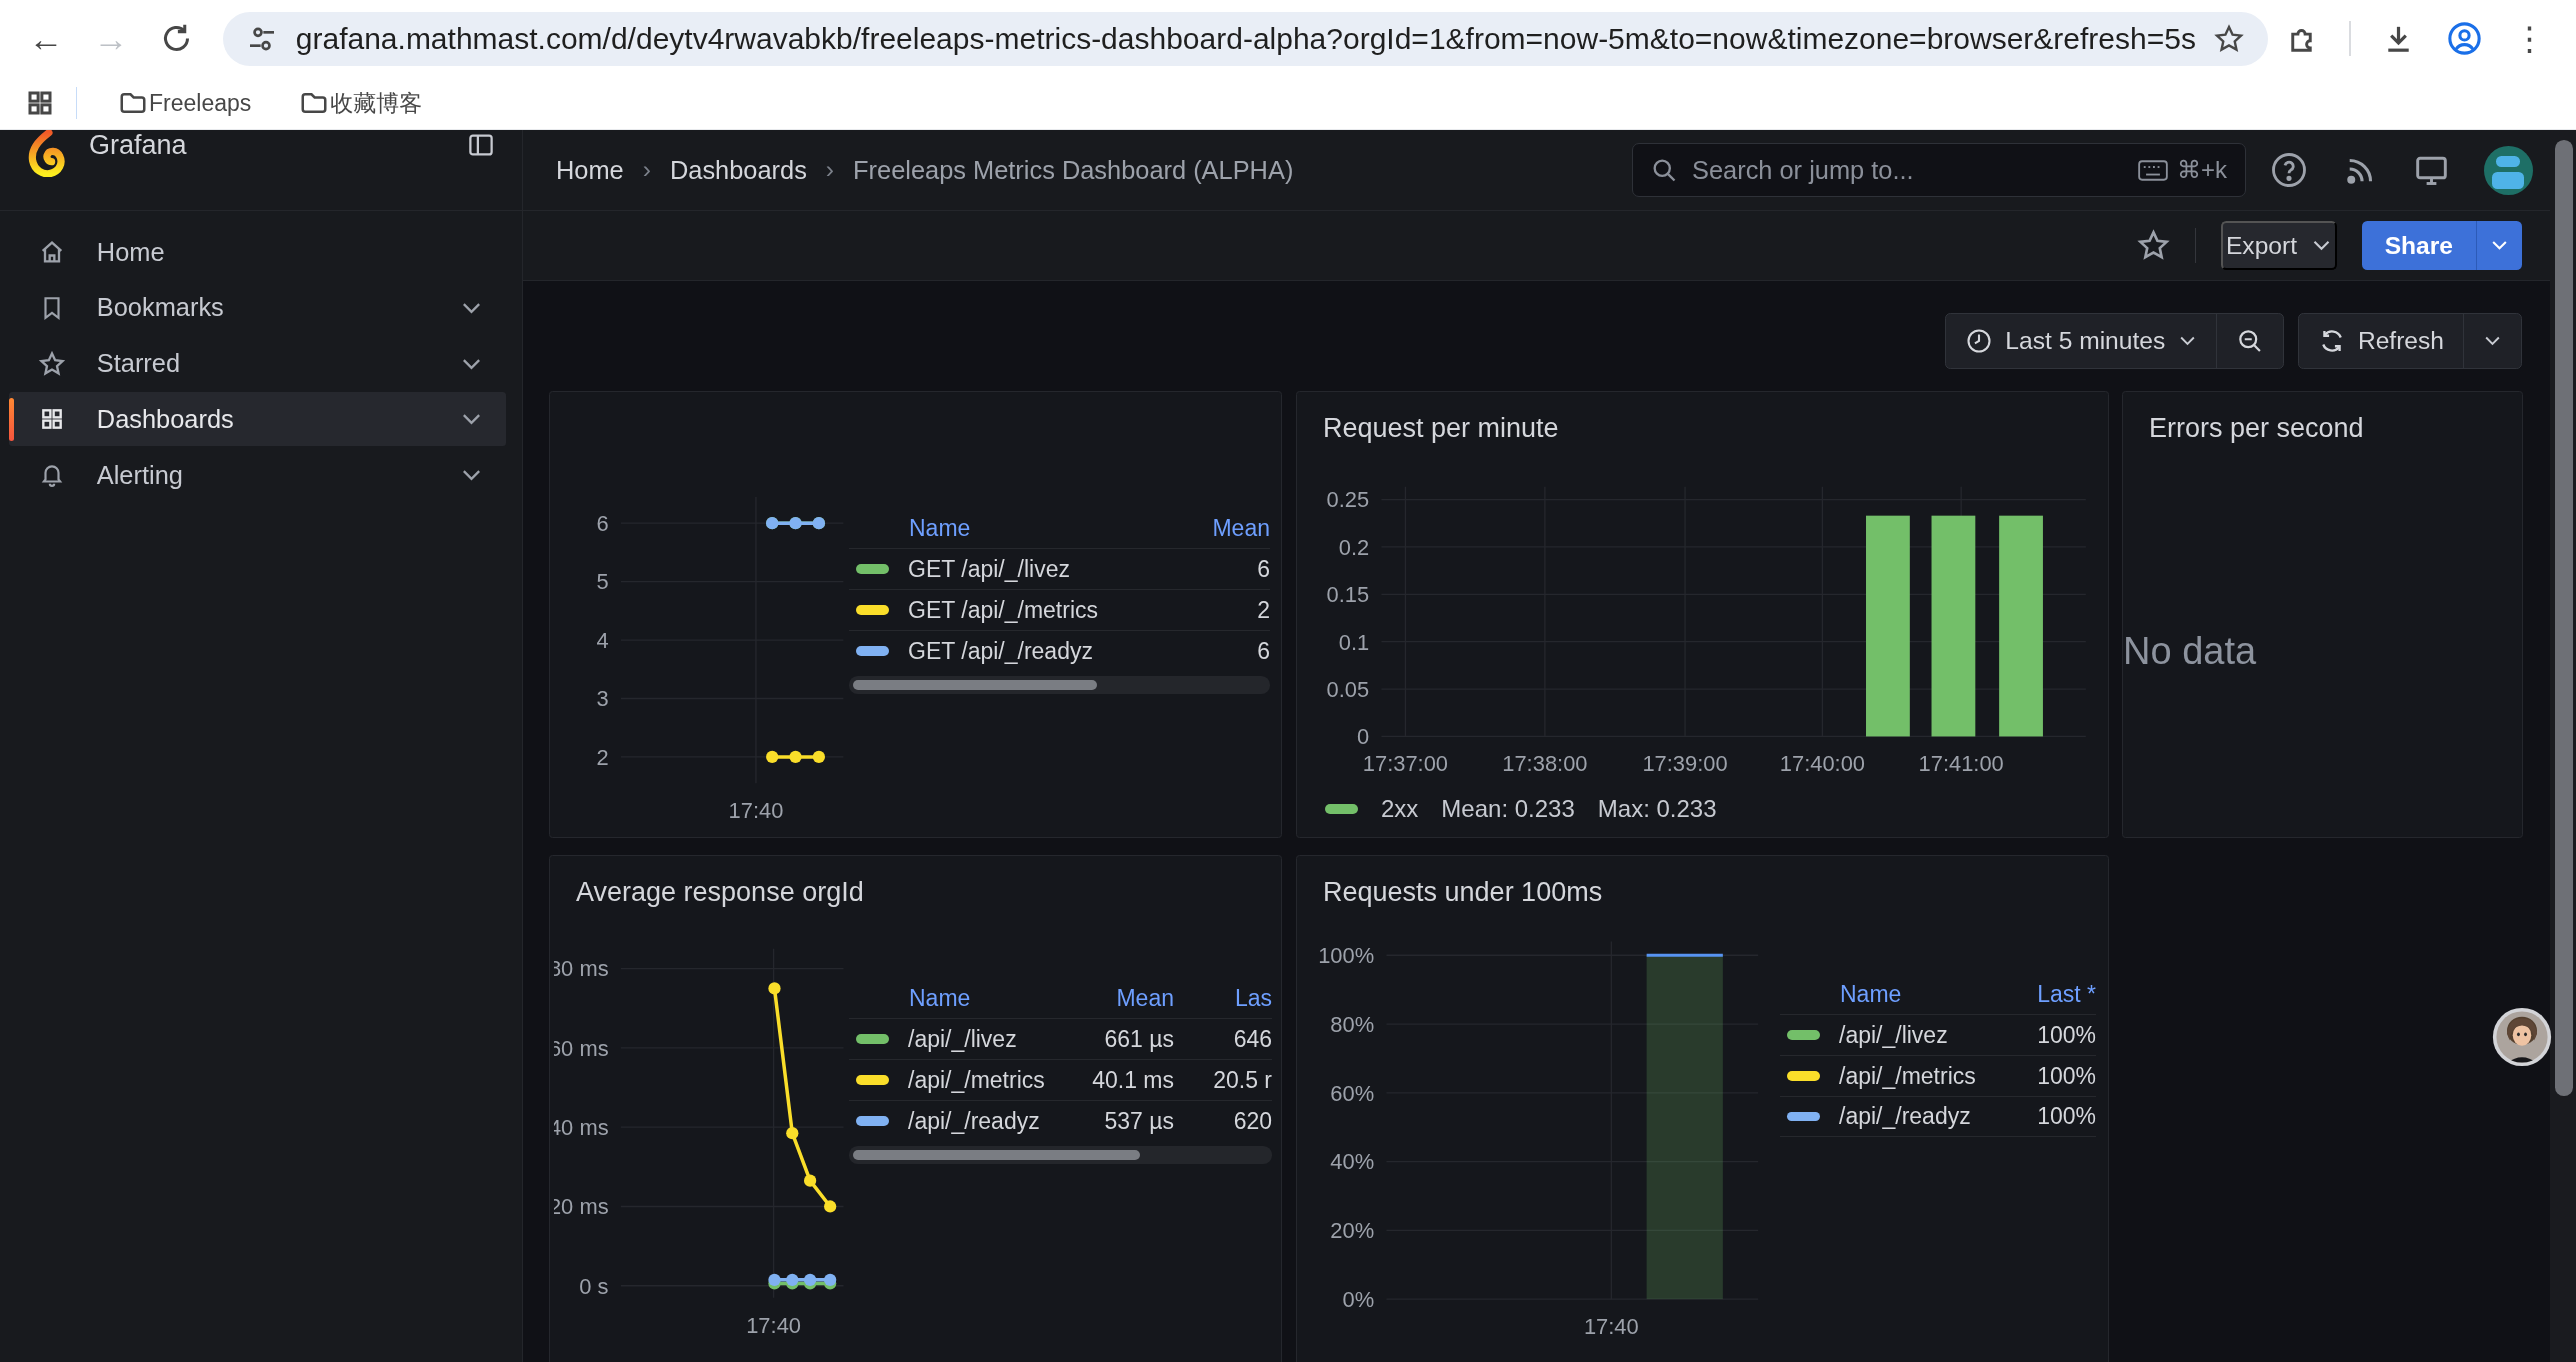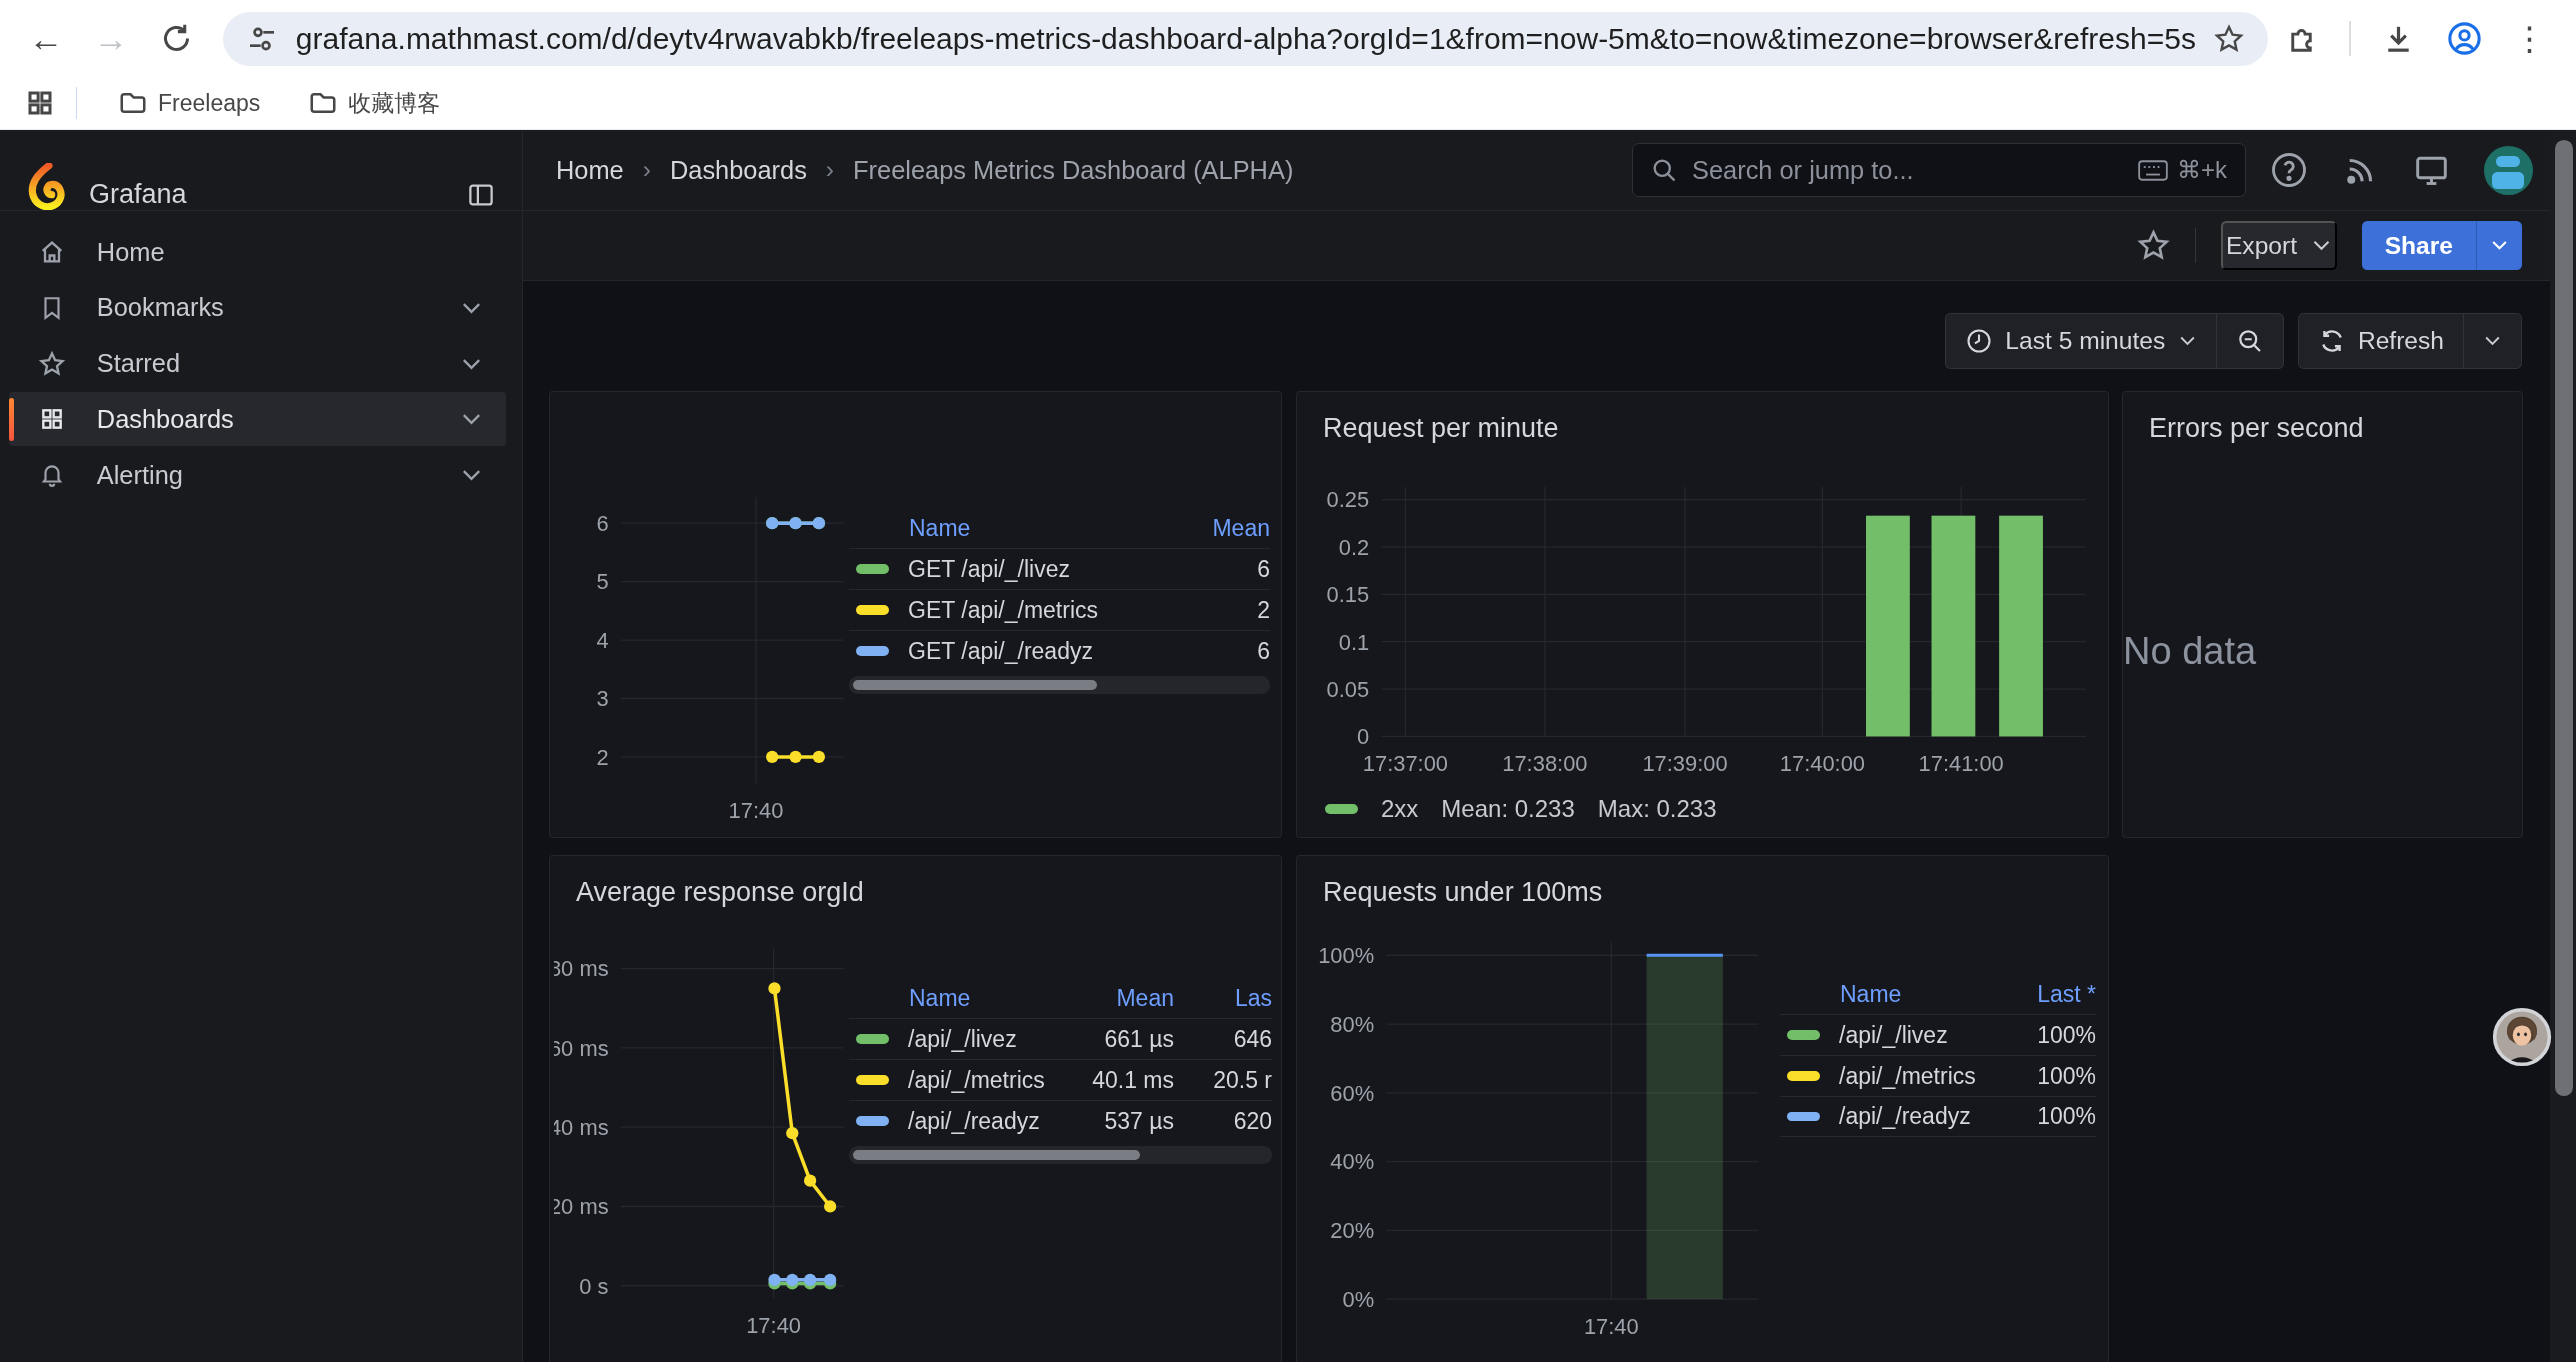--- a/index.html
+++ b/index.html
@@ -19,29 +19,29 @@
   .url-text { font-size:30px; color:#1f1f1f; white-space:nowrap; overflow:hidden; flex:1; }
   .omni-star { flex:none; margin-left:14px; }
   .chrome-icons { display:flex; align-items:center; flex:none; gap:30px; padding-right:7px; }
   .vdiv-light { width:1.8px; height:35px; background:#dadce0; }
   .dots { font-size:33px; color:#474747; line-height:1; }
 
   
   .bookmarks-bar { position:absolute; left:0; top:77px; width:2576px; height:53px;
     background:#ffffff; border-bottom:0.9px solid #e8eaed; display:flex; align-items:center; padding:0 24.6px; }
   .bm-divider { width:1.8px; height:32px; background:#c7dcf8; margin:0 24.6px 0 21px; }
-  .bm-chip { display:flex; align-items:center; gap:10px; padding:5.3px 16px; border-radius:19px; margin-right:16px; }
+  .bm-chip { display:flex; align-items:center; gap:1px; padding:5.3px 16px; border-radius:19px; margin-right:16px; }
   .bm-label { font-size:23px; color:#474747; }
 
   
   .app { position:absolute; left:0; top:130px; width:2576px; height:1233px; display:flex; }
 
   
   .sidebar { width:523px; flex:none; background:#181A1E; border-right:0.9px solid #24262B; }
-  .side-header { height:81px; display:flex; align-items:flex-end; padding:0 26px; border-bottom:0.9px solid #24262B; }
+  .side-header { height:81px; display:flex; align-items:flex-start; padding:0 26px; border-bottom:0.9px solid #24262B; }
   .brand { font-size:27px; color:#D5D7DC; margin-left:19px; flex:1; }
   .side-menu { padding:12.3px 0; }
   .side-item { height:54px; display:flex; align-items:center; padding:0 23px 0 28px;
     margin:1.8px 16px 1.8px 8.8px; border-radius:3.5px; position:relative; }
   .side-item .s-label { font-size:25.4px; color:#C7CAD1; margin-left:30px; flex:1; }
   .side-item.active { background:#26282E; }
   .side-item.active::before { content:""; position:absolute; left:0; top:5.3px; bottom:5.3px; width:5.3px;
     border-radius:2.6px; background:linear-gradient(180deg,#FF8833,#F5553E); }
   .side-item.active .s-label { color:#E8E9EC; }
   .sicon { width:30px; display:flex; justify-content:center; flex:none; }

